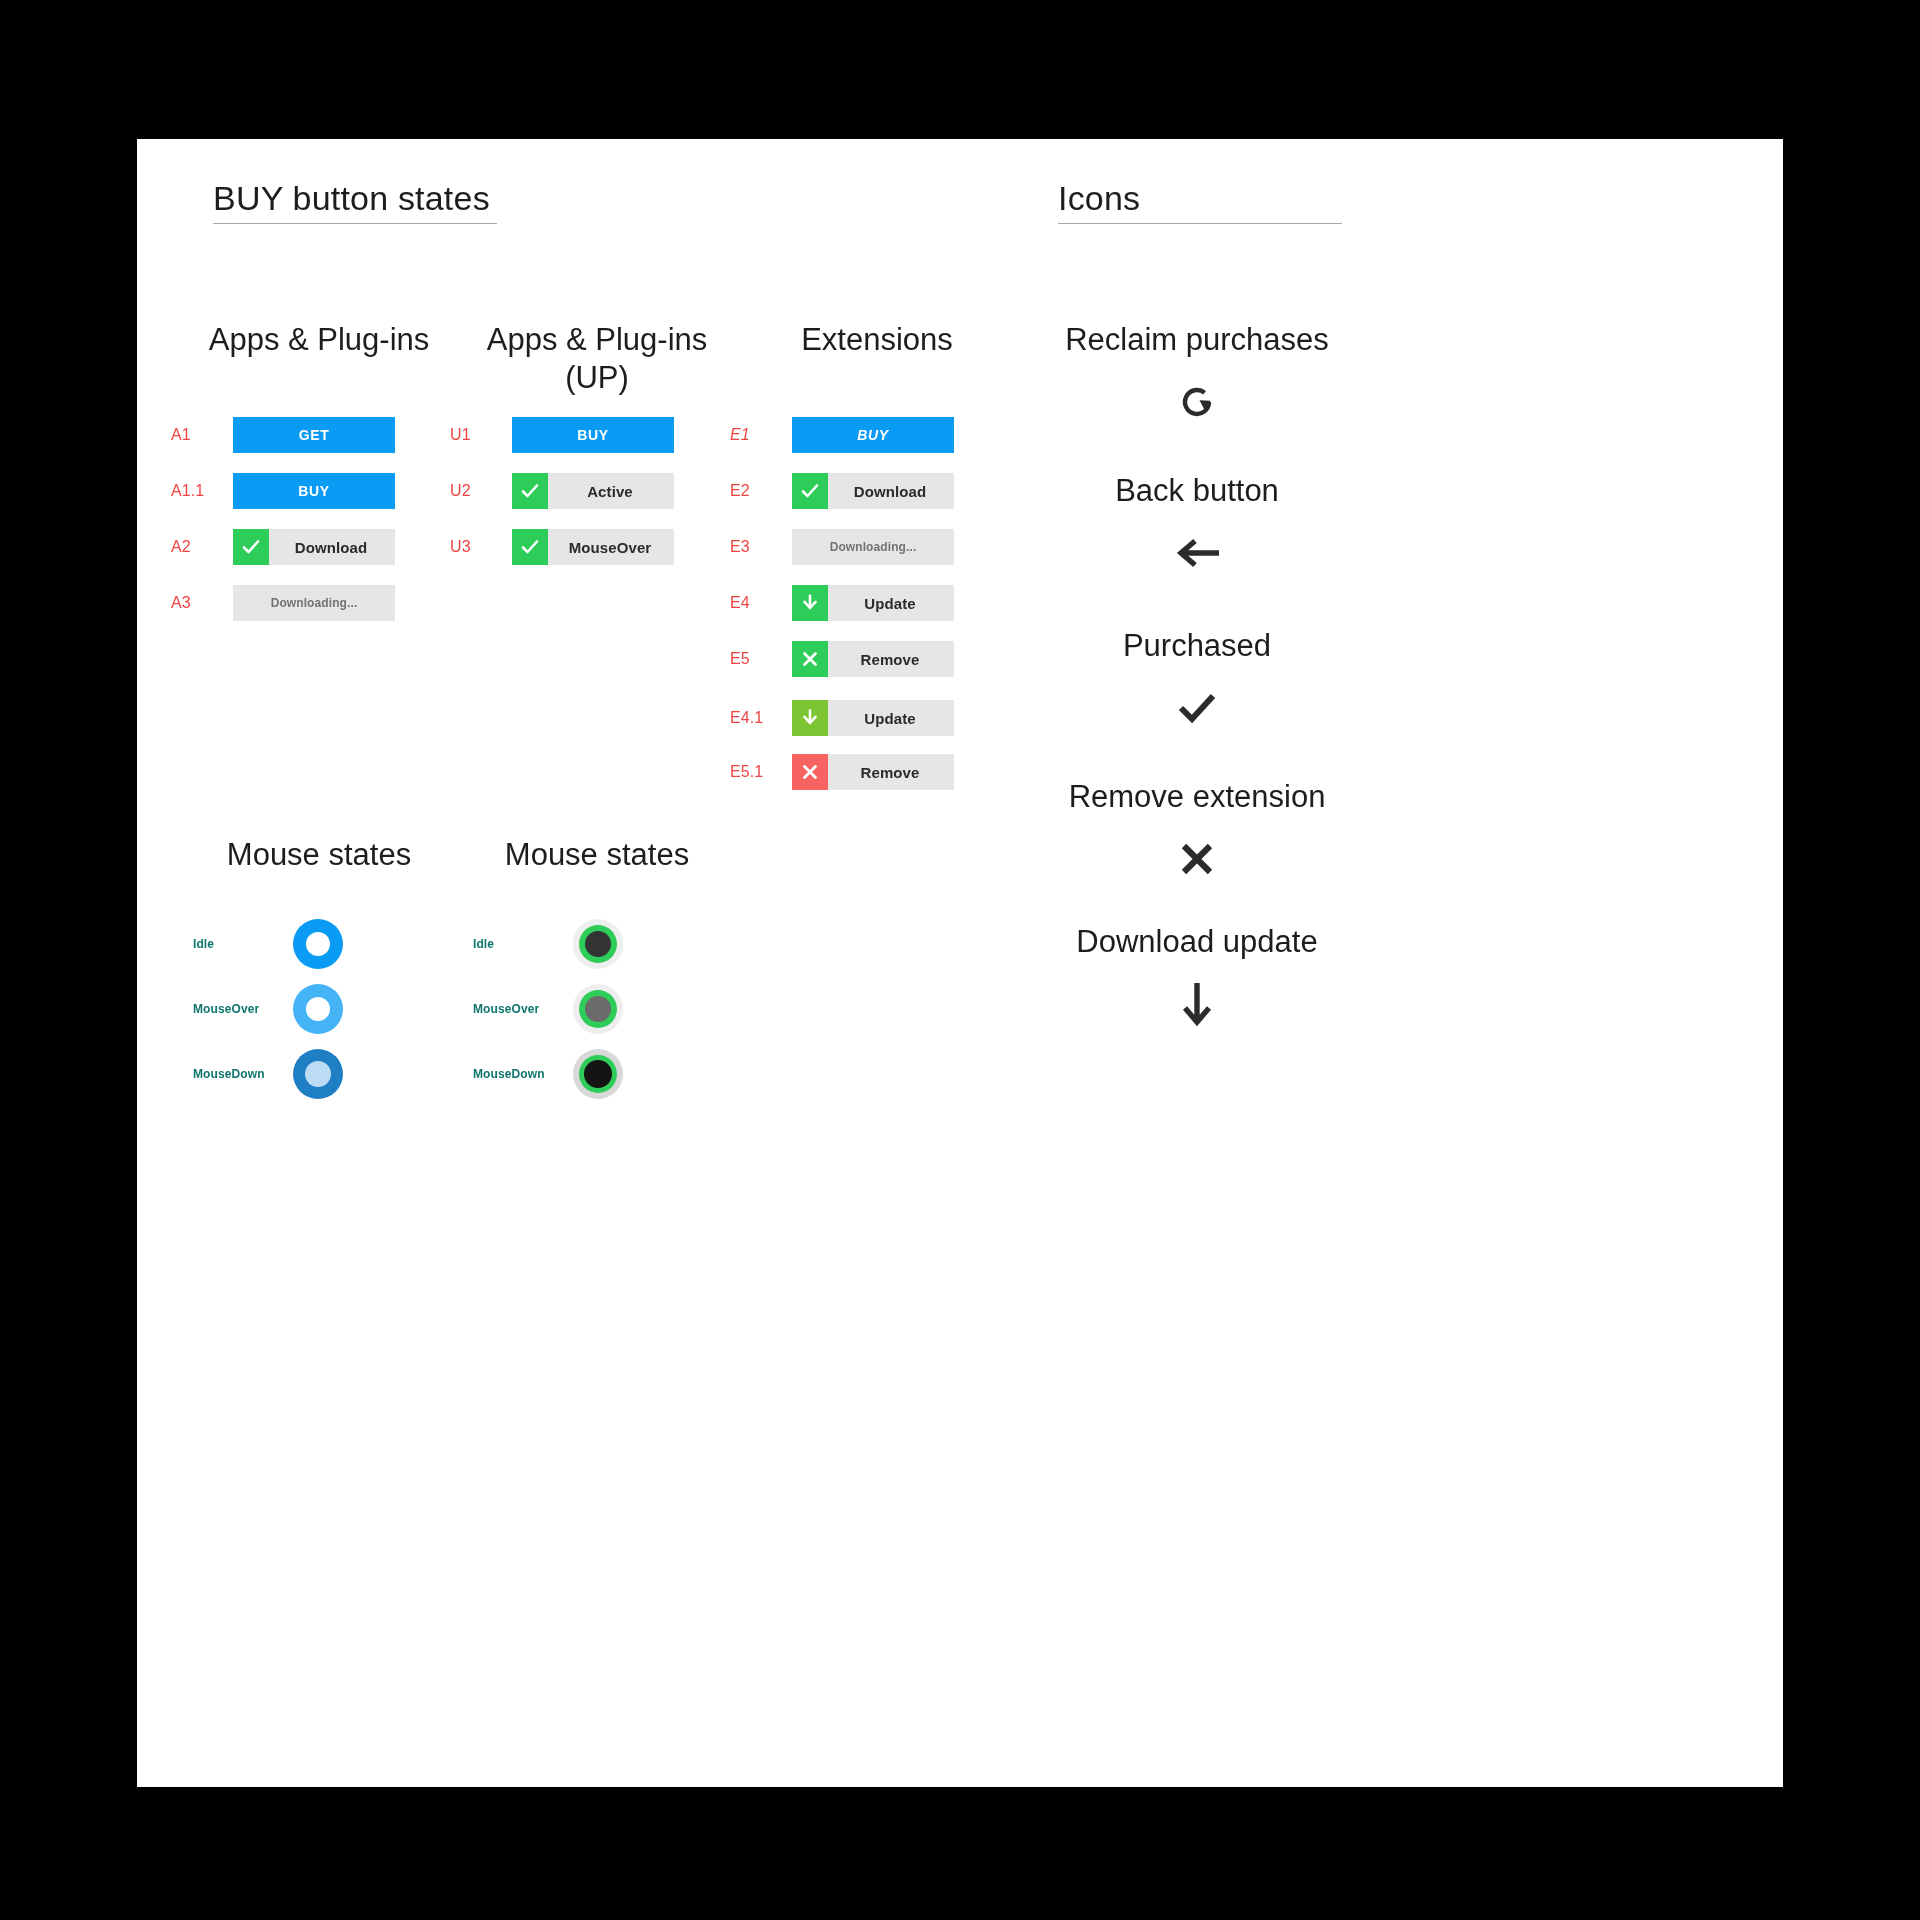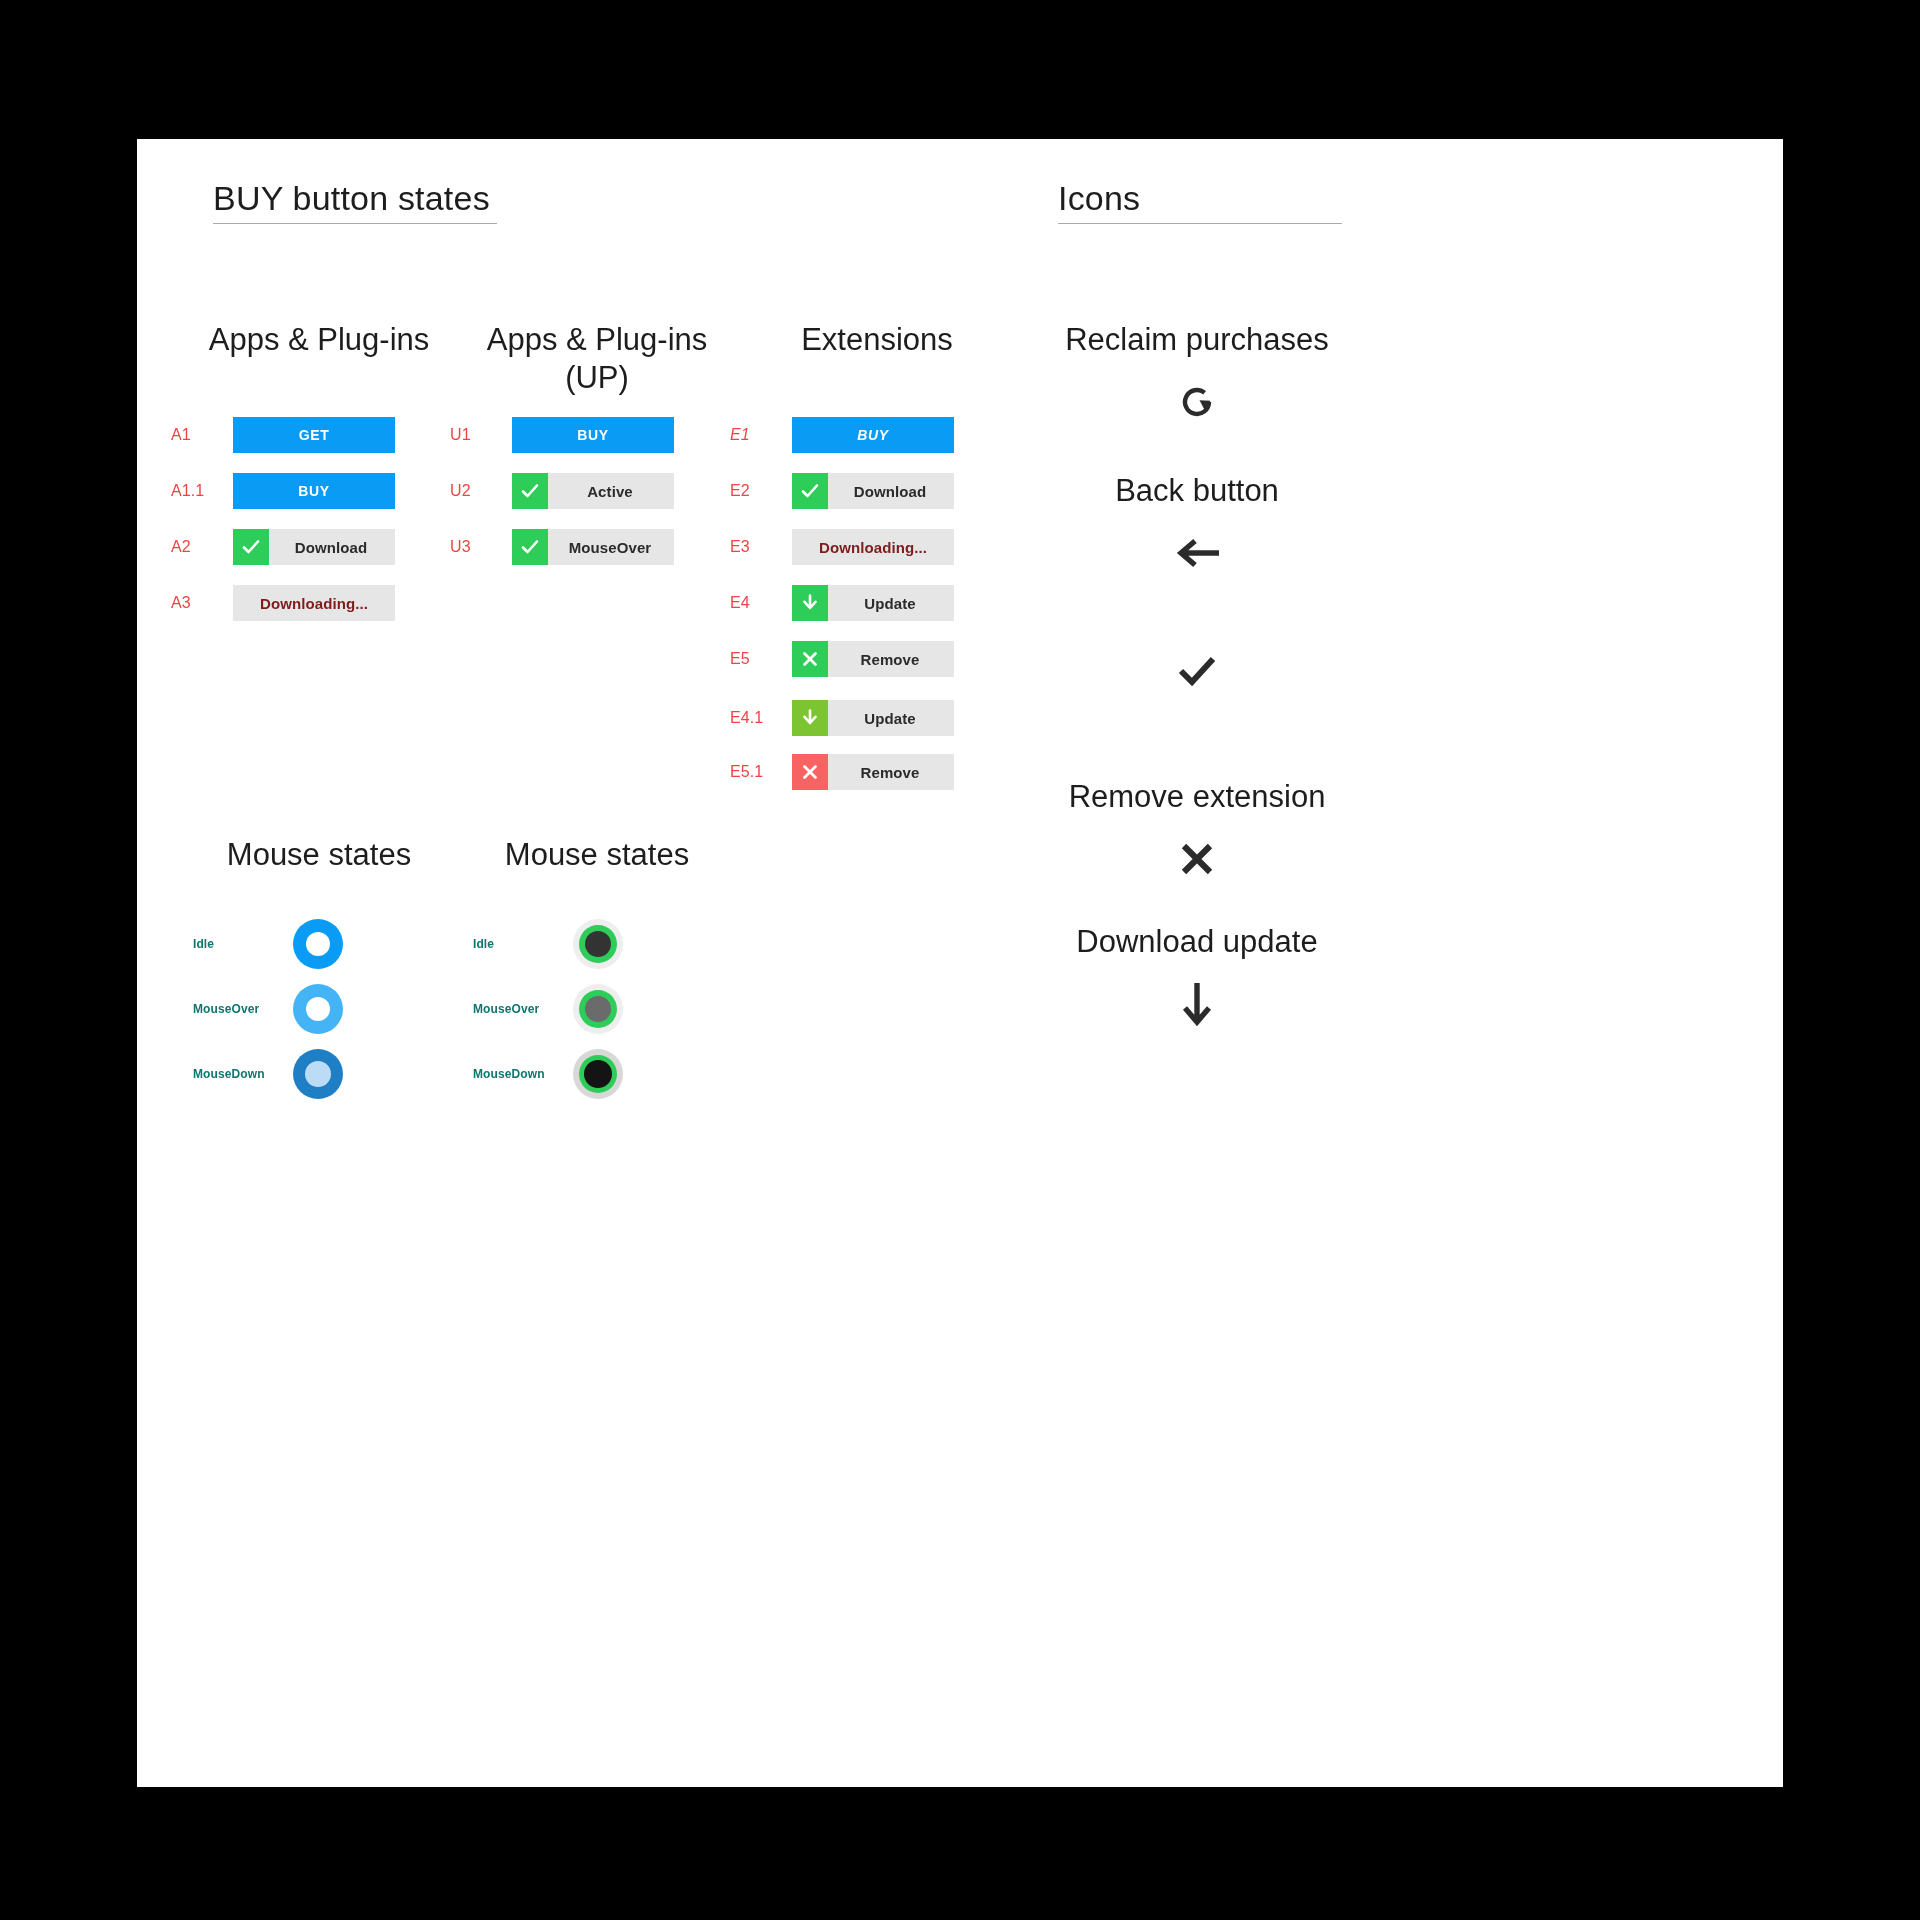--- a/index.html
+++ b/index.html
@@ -111,22 +111,22 @@
   .ui-btn.split .btn-label {
     flex: 1 1 auto;
     text-align: center;
     color: #2b2b2b;
     font-size: 15px;
     font-weight: 700;
     padding-right: 2px;
     letter-spacing: 0.1px;
   }
   .ui-btn.plain .btn-label {
-    color: #7f1d1d;
-    font-size: 15px;
+    color: #737373;
+    font-size: 12px;
     font-weight: 700;
     letter-spacing: 0.1px;
   }
   .progress-track {
     position: absolute;
     left: 0; bottom: 0;
     width: 100%;
     height: 4px;
     background: transparent;
   }
@@ -362,20 +362,21 @@
     <div class="icon-entry" style="left:850px; top:333px;">
       <div class="icon-caption">Back button</div>
       <div class="icon-glyph">
         <svg width="52" height="44" viewBox="0 0 52 44">
           <path d="M48 22 L14 22 M24 10 L10 22 L24 34" stroke="#2b2b2b" stroke-width="5.4" fill="none" stroke-linecap="butt" stroke-linejoin="miter"></path>
         </svg>
       </div>
     </div>
 
     <div class="icon-entry" style="left:850px; top:488px;">
+      <div class="icon-caption">Purchased</div>
       <div class="icon-glyph">
         <svg width="48" height="44" viewBox="0 0 48 44">
           <path d="M8 22 L19 33 L40 10" stroke="#2b2b2b" stroke-width="6" fill="none" stroke-linecap="butt" stroke-linejoin="miter"></path>
         </svg>
       </div>
     </div>
 
     <div class="icon-entry" style="left:850px; top:639px;">
       <div class="icon-caption">Remove extension</div>
       <div class="icon-glyph">

